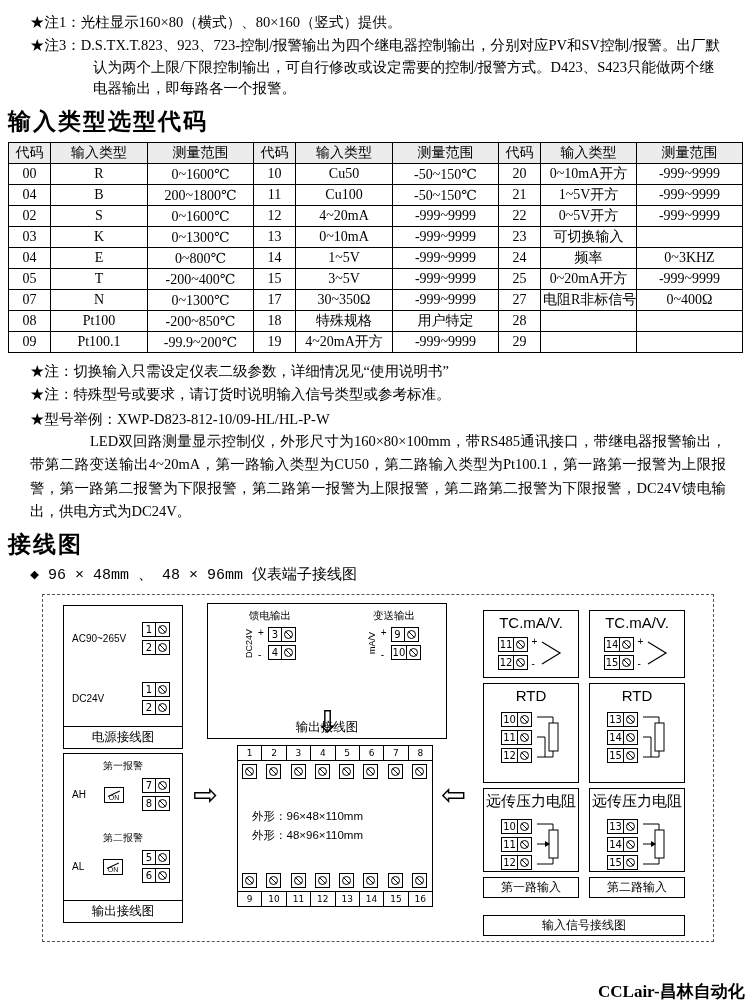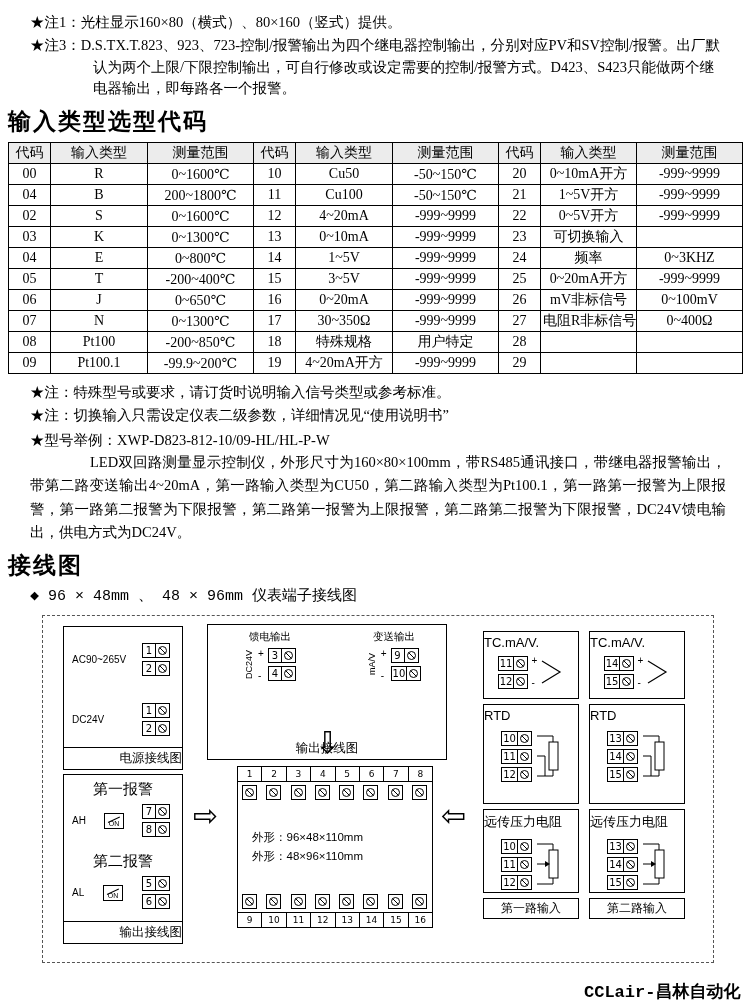--- a/index.html
+++ b/index.html
@@ -22,21 +22,21 @@
 
   .model-label{padding:2px 22px 0 30px;line-height:1.5}
   .model-p{padding:0 24px 0 30px;line-height:1.6;text-indent:60px;text-align:justify}
 
   .sub{margin:2px 0 4px 30px;font-family:Liberation Mono, monospace;font-size:15px}
 
   
   .wire{position:relative;margin:10px 0 0 42px;width:672px;height:348px;border:1px dashed #555;
         font-family:"Liberation Sans","DejaVu Sans",sans-serif}
   .box{position:absolute;border:1px solid #000;background:#fff}
-  .cap{position:absolute;left:0;right:0;bottom:0;border-top:1px solid #000;text-align:right;
+  .cap{position:absolute;left:0;right:0;bottom:0;border-top:1px solid #000;text-align:center;
        font-size:12.5px;height:22px;line-height:21px}
   .cap2{position:absolute;left:0;right:0;bottom:2px;text-align:center;font-size:12.5px}
 
   
   .vterms{display:inline-flex;flex-direction:column;gap:3px}
   .term{display:inline-flex}
   .tnum{display:inline-block;min-width:14px;height:15px;border:1px solid #000;text-align:center;
         font:10px/13px "DejaVu Sans",sans-serif;padding:0 1px;background:#fff}
   .screw{width:15px;height:15px;border:1px solid #000;display:inline-block;position:relative;
          background:#fff;margin-left:-1px}
@@ -45,21 +45,21 @@
         background:linear-gradient(45deg,transparent 43%,#000 43%,#000 57%,transparent 57%)}
 
   
   .pw{left:20px;top:10px;width:120px;height:144px}
   .pgroup{display:flex;align-items:center;justify-content:space-between;height:60px;padding:4px 12px 0 8px}
   .plabel{font-size:10px}
 
   
   .al{left:20px;top:158px;width:120px;height:170px}
   .agroup{height:72px;padding-top:5px}
-  .albl{text-align:center;font-size:15px}
+  .albl{text-align:center;font-size:10px}
   .arow{display:flex;align-items:center;justify-content:space-between;padding:5px 12px 0 8px}
   .atag{font-size:10px}
   .sw{position:relative;width:20px;height:16px;border:1px solid #000;display:inline-block}
   .sw::before{content:"";position:absolute;left:3px;top:8px;width:13px;border-top:1px solid #000;
         transform:rotate(-25deg);transform-origin:left center}
   .sw b{position:absolute;bottom:0;left:0;right:0;font-size:7px;font-weight:normal;
         text-align:center;line-height:8px}
 
   
   .ob{left:164px;top:8px;width:240px;height:136px}
@@ -82,28 +82,28 @@
   .cb-nums.top .tb-num{border-bottom:1px solid #000}
   .cb-nums.bot .tb-num{border-top:1px solid #000}
   .cb-screws{display:flex;justify-content:space-around;align-items:center;height:21px}
   .cb-mid{flex:1;display:flex;flex-direction:column;justify-content:center;gap:4px;
           font-size:11.5px;padding-left:14px}
 
   
   .incol{position:absolute;top:15px;width:96px}
   .igroup{position:relative;border:1px solid #000;background:#fff;margin-bottom:5px}
   .tcg{height:68px}.rtdg{height:100px}.potg{height:84px}
-  .ititle{text-align:left;font-size:13px;padding-top:3px}
+  .ititle{text-align:center;font-size:15px;padding-top:3px}
   .irow{display:flex;align-items:center;justify-content:center;gap:3px;margin-top:5px}
   .sym{display:block}
   .col-cap{position:relative;border:1px solid #000;height:21px;line-height:19px;text-align:center;
            font-size:12px;margin-top:3px}
   .span-cap{left:440px;top:320px;width:202px;height:21px;line-height:19px;text-align:center;font-size:12px}
 
-  .watermark{position:absolute;left:584px;top:980px;font-family:Liberation Mono, monospace;
+  .watermark{position:absolute;left:598px;top:980px;font-family:Liberation Serif, serif;
              font-size:17px;font-weight:bold}
 </style>
 </head>
 <body>
 
 <div class="notes">
   <p class="note"><span>★注1：</span><span>光柱显示160×80（横式）、80×160（竖式）提供。</span></p>
   <p class="note"><span>★注3：</span><span>D.S.TX.T.823、923、723-控制/报警输出为四个继电器控制输出，分别对应PV和SV控制/报警。出厂默认为两个上限/下限控制输出，可自行修改或设定需要的控制/报警方式。D423、S423只能做两个继电器输出，即每路各一个报警。</span></p>
 </div>
 
@@ -195,31 +195,20 @@
         <td>T</td>
         <td>-200~400℃</td>
         <td>15</td>
         <td>3~5V</td>
         <td>-999~9999</td>
         <td>25</td>
         <td>0~20mA开方</td>
         <td>-999~9999</td>
       </tr>
       <tr>
-        <td>06</td>
-        <td>J</td>
-        <td>0~650℃</td>
-        <td>16</td>
-        <td>0~20mA</td>
-        <td>-999~9999</td>
-        <td>26</td>
-        <td>mV非标信号</td>
-        <td>0~100mV</td>
-      </tr>
-      <tr>
         <td>07</td>
         <td>N</td>
         <td>0~1300℃</td>
         <td>17</td>
         <td>30~350Ω</td>
         <td>-999~9999</td>
         <td>27</td>
         <td>电阻R非标信号</td>
         <td>0~400Ω</td>
       </tr>
@@ -242,22 +231,22 @@
         <td>4~20mA开方</td>
         <td>-999~9999</td>
         <td>29</td>
         <td></td>
         <td></td>
       </tr>
     </tbody>
 </table>
 
 <div class="notes" style="padding-top:8px">
+  <p class="note">★注：切换输入只需设定仪表二级参数，详细情况见“使用说明书”</p>
   <p class="note">★注：特殊型号或要求，请订货时说明输入信号类型或参考标准。</p>
-  <p class="note">★注：切换输入只需设定仪表二级参数，详细情况见“使用说明书”</p>
 </div>
 <p class="model-label">★型号举例：XWP-D823-812-10/09-HL/HL-P-W</p>
 <p class="model-p">LED双回路测量显示控制仪，外形尺寸为160×80×100mm，带RS485通讯接口，带继电器报警输出，带第二路变送输出4~20mA，第一路输入类型为CU50，第二路输入类型为Pt100.1，第一路第一报警为上限报警，第一路第二报警为下限报警，第二路第一报警为上限报警，第二路第二报警为下限报警，DC24V馈电输出，供电方式为DC24V。</p>
 
 <h1 class="sec">接线图</h1>
 <p class="sub">◆ 96 × 48mm 、 48 × 96mm 仪表端子接线图</p>
 
 <div class="wire">
 
   <div class="box pw">
@@ -566,15 +555,16 @@
         <svg class="sym" width="26" height="56" viewBox="0 0 26 56">
             <rect x="14" y="14" width="9" height="28" fill="none" stroke="#000"></rect>
             <path d="M2 8 H18 V14 M2 48 H18 V42 M2 28 H10" fill="none" stroke="#000"></path>
             <path d="M10 25 L15 28 L10 31 Z" fill="#000"></path>
           </svg>
       </div>
     </div>
     <div class="col-cap">第二路输入</div>
   </div>
 
+  <div class="box span-cap">输入信号接线图</div>
 </div>
 
 <div class="watermark">CCLair-昌林自动化</div>
 
 </body></html>

